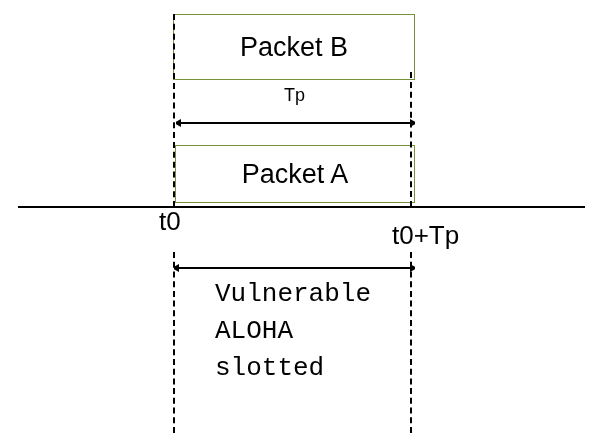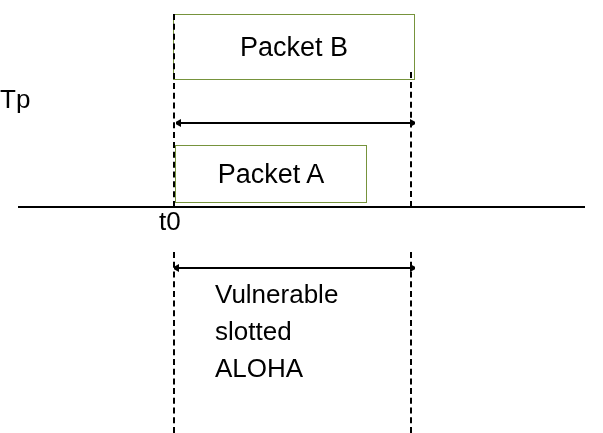--- a/index.html
+++ b/index.html
@@ -38,21 +38,21 @@
   }
   #packet-b-box {
     left: 173px;
     top: 14px;
     width: 242px;
     height: 66px;
   }
   #packet-a-box {
     left: 175px;
     top: 145px;
-    width: 192px;
+    width: 240px;
     height: 58px;
   }
 
   
   #time-axis {
     position: absolute;
     left: 18px;
     top: 206px;
     width: 567px;
     height: 0;
@@ -82,43 +82,43 @@
   .free-text {
     position: absolute;
     color: #000000;
     white-space: nowrap;
     line-height: 1;
   }
   #tp-label {
     left: 0px;
     top: 86px;
     width: 589px;
-    text-align: left;
-    font-size: 26px;
+    text-align: center;
+    font-size: 18px;
   }
   #t0-label {
     left: 159px;
     top: 208px;
     font-size: 26px;
   }
   #t0tp-label {
     left: 392px;
     top: 222px;
     font-size: 26px;
   }
   #vulnerable-text {
     left: 215px;
     top: 276px;
     font-size: 26px;
     line-height: 37px;
     white-space: normal;
     width: 190px;
     text-align: left;
   }
-  #vulnerable-text .vp-line { display: block; }
+  #vulnerable-text .vp-line { display: block; font-family: Liberation Mono, monospace; }
 </style>
 </head>
 <body>
 
 <div id="diagram-root">
 
   <div class="packet-box" id="packet-b-box">
     <span class="packet-label">Packet B</span>
   </div>
 
@@ -141,32 +141,33 @@
   </div>
 
   <div class="guide-line" id="guide-left-upper"></div>
   <div class="guide-line" id="guide-right-upper"></div>
   <div class="guide-line" id="guide-left-lower"></div>
   <div class="guide-line" id="guide-right-lower"></div>
 
   <div id="time-axis"></div>
 
   <div class="free-text" id="t0-label">t0</div>
+  <div class="free-text" id="t0tp-label">t0+Tp</div>
 
   <svg class="dbl-arrow" id="vulnerable-arrow" viewBox="0 0 241 12" preserveAspectRatio="none">
     <defs>
       <marker id="ah-start-2" markerWidth="8" markerHeight="8" refX="7" refY="4" orient="auto" markerUnits="userSpaceOnUse">
         <path d="M7,0 L0,4 L7,8 z" fill="#000000"></path>
       </marker>
       <marker id="ah-end-2" markerWidth="8" markerHeight="8" refX="1" refY="4" orient="auto" markerUnits="userSpaceOnUse">
         <path d="M1,0 L8,4 L1,8 z" fill="#000000"></path>
       </marker>
     </defs>
     <line x1="5" y1="6" x2="236" y2="6" stroke="#000000" stroke-width="2" marker-start="url(#ah-start-2)" marker-end="url(#ah-end-2)"></line>
   </svg>
 
   <div class="free-text" id="vulnerable-text">
     <span class="vp-line">Vulnerable</span>
+    <span class="vp-line">ALOHA</span>
     <span class="vp-line">slotted</span>
-    <span class="vp-line">ALOHA</span>
   </div>
 
 </div>
 
 </body></html>

